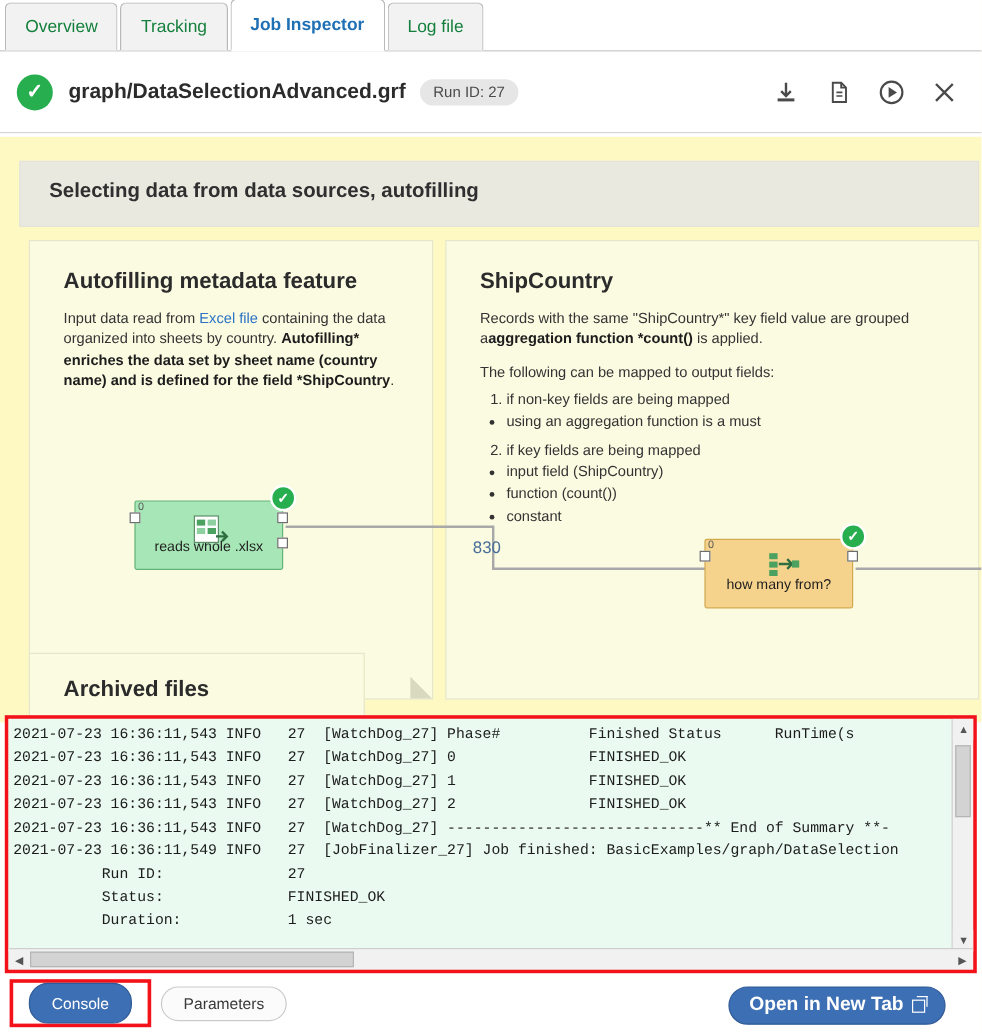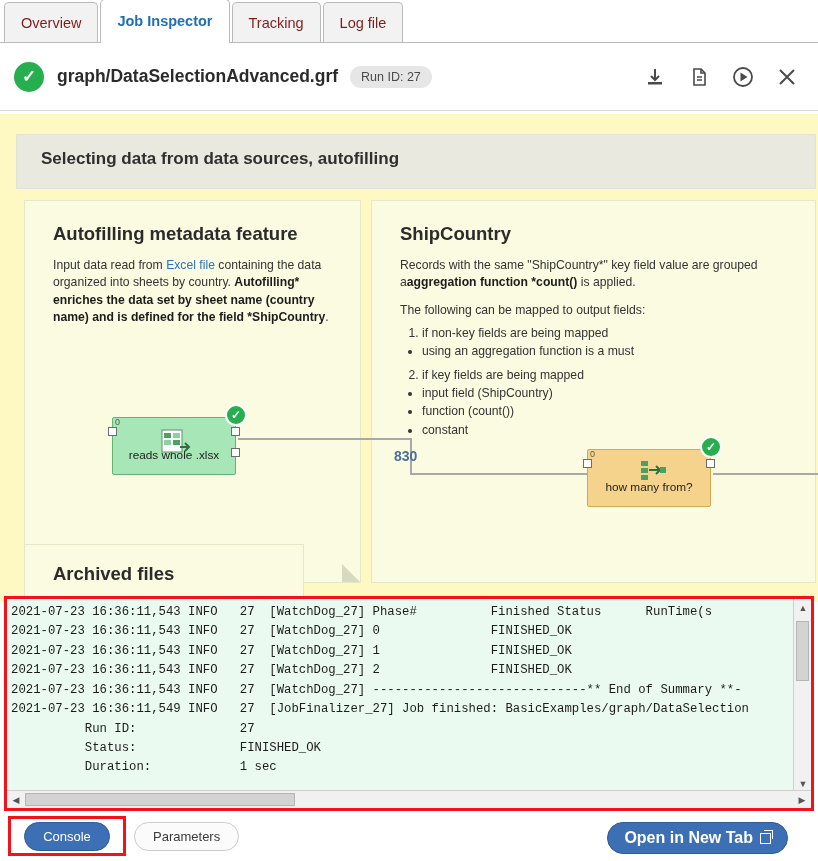--- a/index.html
+++ b/index.html
@@ -24,21 +24,21 @@
     border-bottom: 1px solid #b9b9b9;
     display: flex;
     align-items: flex-end;
     padding-left: 4px;
   }
   .tab {
     height: 40px;
     padding: 0 16px;
     display: flex; align-items: center;
     font-size: 14.5px;
-    color: #7f1d1d;
+    color: #15803d;
     background: #f2f2f2;
     border: 1px solid #b9b9b9;
     border-bottom: none;
     border-radius: 5px 5px 0 0;
     margin-right: 2px;
     position: relative;
     white-space: nowrap;
   }
   .tab.active {
     background: #ffffff;
@@ -195,21 +195,21 @@
   .comp-index {
     position: absolute; left: 2px; top: -1px;
     font-size: 9px; color: #5a5a5a;
   }
   .comp-glyph {
     position: absolute; left: 50%; top: 9px;
     transform: translateX(-50%);
   }
   .edge-count {
     position: absolute;
-    font-size: 14px; color: #4a6f9a; font-weight: bold;
+    font-size: 14px; color: #4a6f9a; font-weight: normal;
   }
 
   
   .console-panel {
     position: absolute; left: 4px; top: 596px;
     width: 810px; height: 215px;
     border: 3px solid #f4121a;
     background: #eafaf0;
     overflow: hidden;
   }
@@ -268,21 +268,21 @@
     position: absolute; left: 0; top: 814px;
     width: 818px; height: 47px;
     background: #ffffff;
     display: flex; align-items: center;
     padding: 0 14px;
   }
   .console-tab-wrap {
     position: absolute; left: 8px; top: 816px;
     width: 118px; height: 40px;
     border: 3px solid #f4121a;
-    display: flex; align-items: center; justify-content: center;
+    display: flex; justify-content: center;
     background: #ffffff;
   }
   .btn-console {
     background: #3d6fb4;
     color: #fff;
     font-size: 13px;
     border: 1px solid #2f5a96;
     border-radius: 16px;
     padding: 6px 18px;
   }
@@ -321,25 +321,25 @@
 </style>
 </head>
 <body>
 
 <div id="app">
 
   <div class="tabbar">
     <div class="tab">
       <span>Overview</span>
     </div>
+    <div class="tab">
+      <span>Tracking</span>
+    </div>
     <div class="tab active">
       <span>Job Inspector</span>
-    </div>
-    <div class="tab">
-      <span>Tracking</span>
     </div>
     <div class="tab">
       <span>Log file</span>
     </div>
   </div>
 
   <div class="header">
     <div class="status-circle">✓</div>
     <div class="graph-title">graph/DataSelectionAdvanced.grf</div>
     <div class="runid-pill">Run ID: 27</div>

